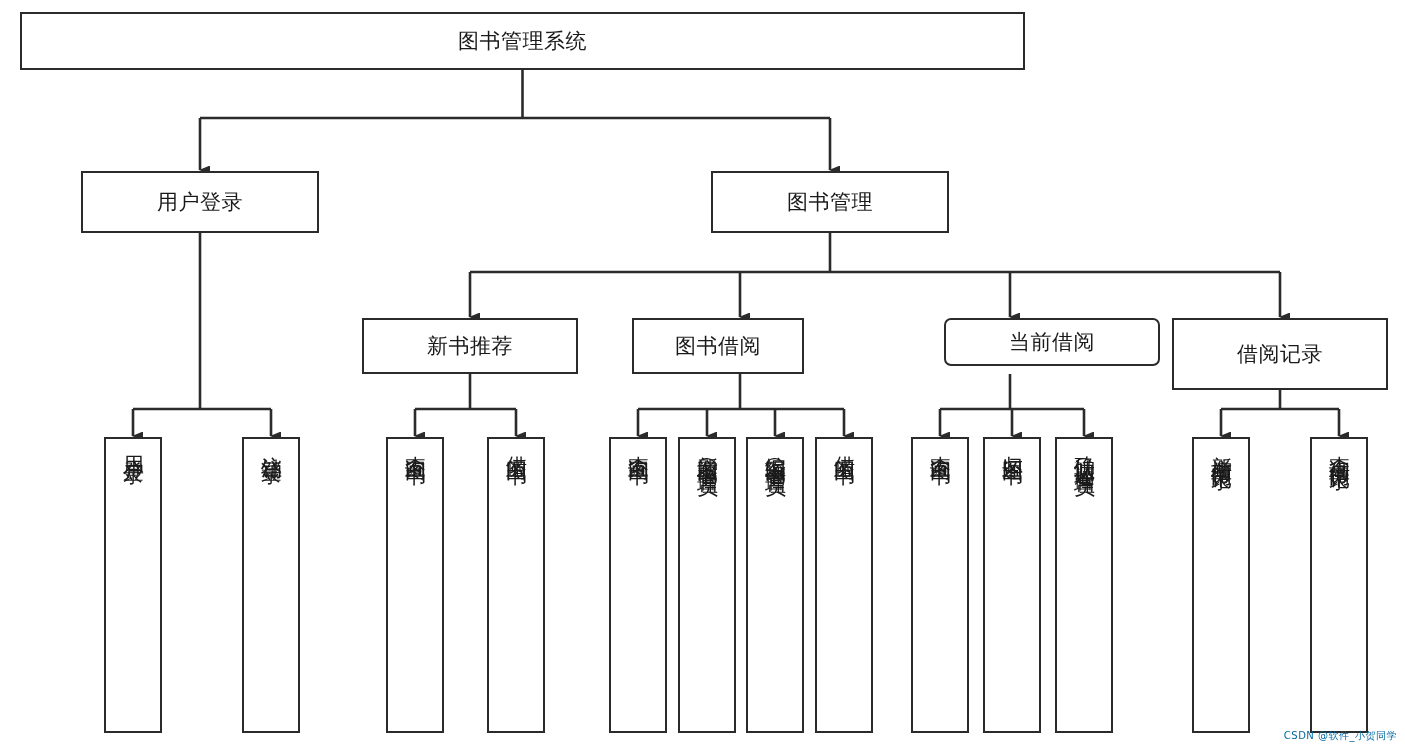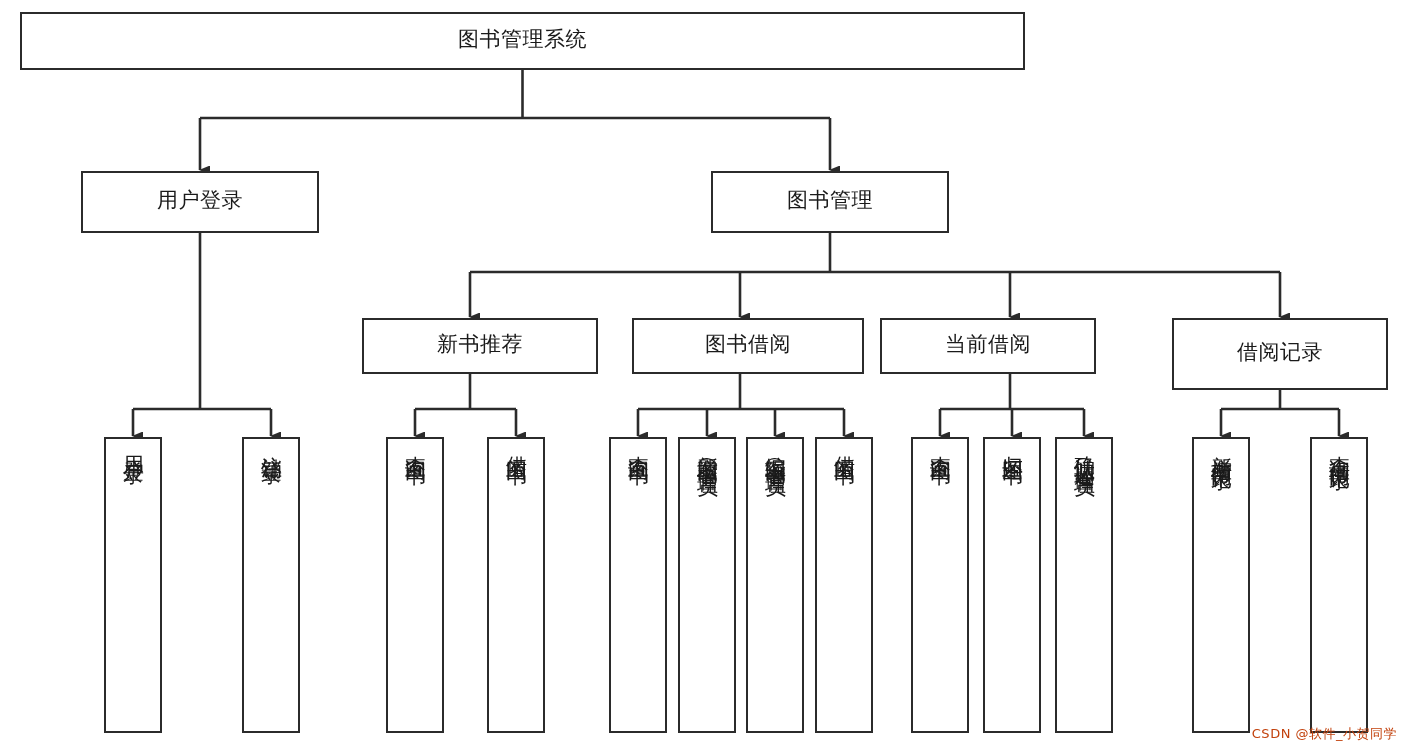--- a/index.html
+++ b/index.html
@@ -35,40 +35,39 @@
     overflow: hidden;
   }
   .node .label {
     color: #1a1a1a;
     line-height: 1.18;
     letter-spacing: 0.5px;
     white-space: pre;
   }
   .node.horiz .label {
     font-size: 21px;
-    font-family: Liberation Mono, monospace;
   }
   .node.vert {
     align-items: flex-start;
     justify-content: center;
     padding-top: 0;
   }
   .node.vert .label {
     writing-mode: vertical-rl;
     text-orientation: upright;
     font-size: 21px;
     letter-spacing: 3px;
     text-align: center;
   }
   #watermark {
     position: absolute;
     right: 8px;
     bottom: 4px;
-    font-size: 13px;
-    color: #c2410c;
+    font-size: 10px;
+    color: #0369a1;
     letter-spacing: 0.5px;
     white-space: nowrap;
     pointer-events: none;
   }
 </style>
 </head>
 <body>
 
 <div id="canvas">
 
@@ -118,27 +117,27 @@
   <div id="nodes">
       <div class="node horiz" style="left: 20px; top: 12px; width: 1005px; height: 58px;">
         <span class="label">图书管理系统</span>
       </div>
       <div class="node horiz" style="left: 81px; top: 171px; width: 238px; height: 62px;">
         <span class="label">用户登录</span>
       </div>
       <div class="node horiz" style="left: 711px; top: 171px; width: 238px; height: 62px; justify-content: center;">
         <span class="label">图书管理</span>
       </div>
-      <div class="node horiz" style="left: 362px; top: 318px; width: 236px; height: 56px;">
+      <div class="node horiz" style="left: 362px; top: 318px; width: 216px; height: 56px;">
         <span class="label">新书推荐</span>
       </div>
-      <div class="node horiz" style="left: 632px; top: 318px; width: 232px; height: 56px; justify-content: center;">
+      <div class="node horiz" style="left: 632px; top: 318px; width: 172px; height: 56px; justify-content: center;">
         <span class="label">图书借阅</span>
       </div>
-      <div class="node horiz" style="left: 880px; top: 318px; width: 216px; height: 56px;">
+      <div class="node horiz" style="left: 944px; top: 318px; width: 216px; height: 48px; border-radius: 7px;">
         <span class="label">当前借阅</span>
       </div>
       <div class="node horiz" style="left: 1172px; top: 318px; width: 216px; height: 72px;">
         <span class="label">借阅记录</span>
       </div>
       <div class="node vert" style="left: 104px; top: 437px; width: 58px; height: 296px;">
         <span class="label">用户登录</span>
       </div>
       <div class="node vert" style="left: 242px; top: 437px; width: 58px; height: 296px;">
         <span class="label">注销登录</span>

